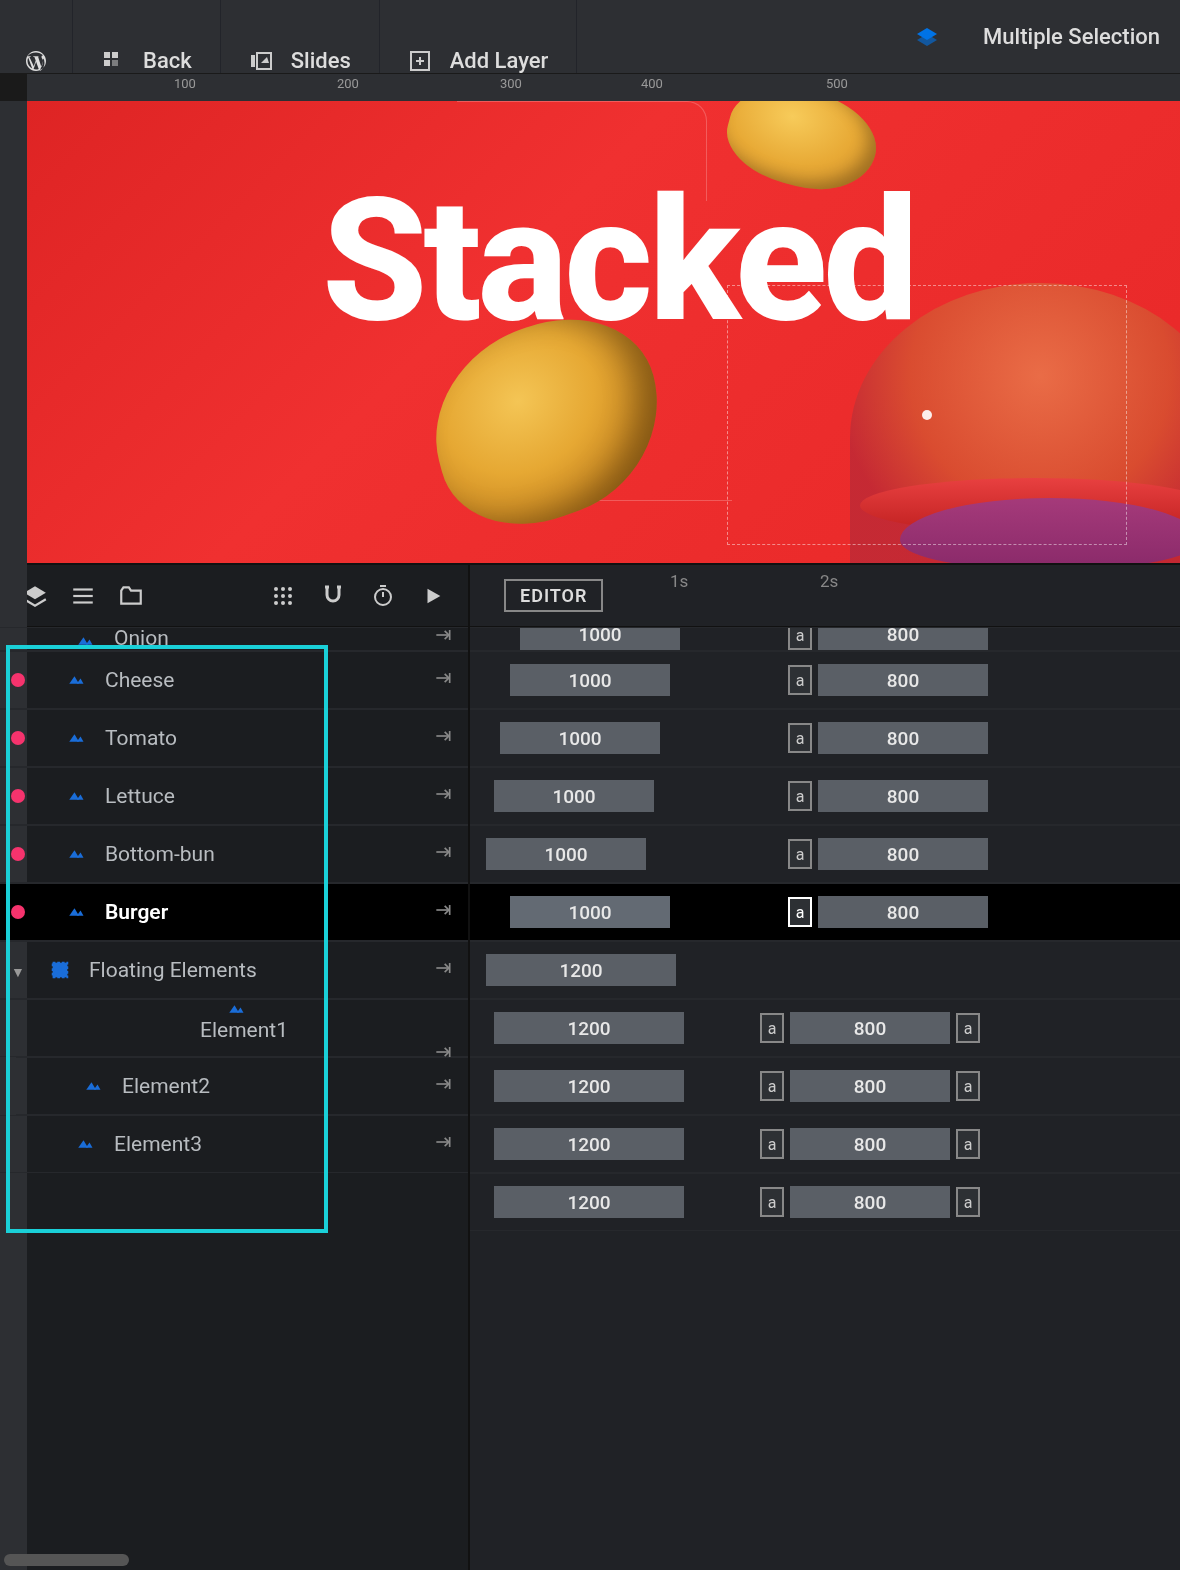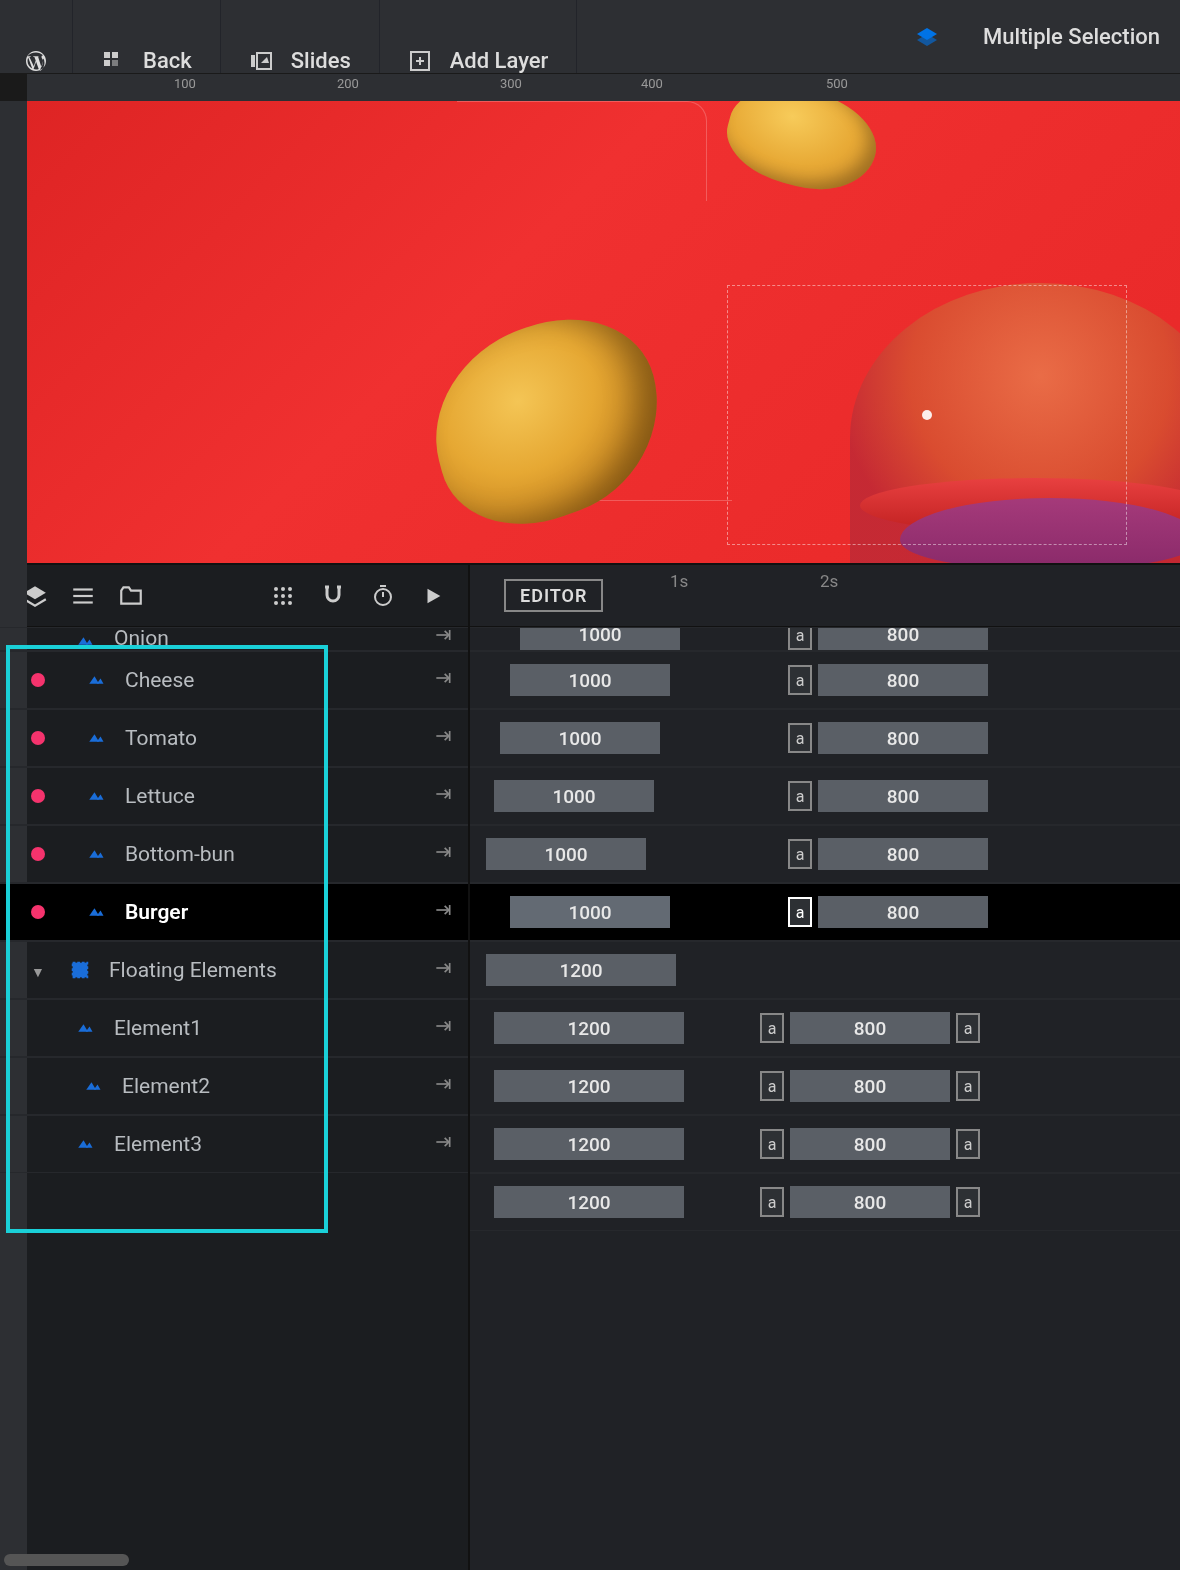--- a/index.html
+++ b/index.html
@@ -165,21 +165,21 @@
   width: 322px;
   height: 588px;
   border: 4px solid #1ad0d8;
   pointer-events: none;
   z-index: 10;
 }
 .layer-row {
   height: 58px;
   display: flex;
   align-items: center;
-  padding-left: 31px;
+  padding-left: 11px;
   border-bottom: 1px solid #26282c;
   border-top: 1px solid #26282c;
   position: relative;
   font-size: 21px;
   color: #b8bcc0;
   cursor: pointer;
 }
 .layer-row.partial { height: 24px; overflow: hidden; align-items: flex-end; padding-bottom: 0; }
 .layer-row.selected { background: #000; color: #fff; font-weight: 600; }
 .pink-dot { width: 14px; height: 14px; background: #f5336d; border-radius: 50%; margin-right: 38px; }
@@ -337,20 +337,21 @@
       <span>4</span>
       <span>0</span>
       <span>0</span>
     </div>
 </div>
 
 <div class="canvas-wrap">
   <div class="canvas">
     <div class="guide-line" style="left:430px; top:0; width:250px; height:100px; border-radius: 0 20px 0 0; border-left:none; border-bottom:none"></div>
     <div class="guide-line" style="left:475px; top:280px; width:230px; height:120px; border-radius: 0 0 0 20px; border-right:none; border-top:none"></div>
+    <div class="canvas-text">Stacked</div>
     <div class="chip chip2"></div>
     <div class="chip chip1"></div>
     <div class="burger-hint"></div>
     <div class="tomato-hint"></div>
     <div class="onion-hint"></div>
     <div class="sel-box">
       <div class="sel-handle"></div>
     </div>
   </div>
 </div>
@@ -511,36 +512,36 @@
               <text x="12" y="16" font-size="11" fill="#1a6dd8" text-anchor="middle" stroke="none">A</text>
             </svg>
           </div>
           <span>Floating Elements</span>
           <div class="arrow-end"><svg viewBox="0 0 24 24" width="26" height="20" fill="none" stroke="#888" stroke-width="2">
               <line x1="4" y1="12" x2="18" y2="12"></line>
               <polyline points="14,7 19,12 14,17"></polyline>
               <line x1="20" y1="6" x2="20" y2="18"></line>
             </svg></div>
         </div>
-        <div class="layer-row" style="padding-left: 20px;">
+        <div class="layer-row" style="padding-left: 20px; flex-direction: column;">
           <div class="no-dot"></div>
           <div class="layer-icon">
             <svg viewBox="0 0 24 24" width="26" height="18">
               <polygon points="3,17 10,7 16,17" fill="#1a6dd8"></polygon>
               <polygon points="13,17 18,10 22,17" fill="#1a6dd8"></polygon>
             </svg>
           </div>
           <span>Element1</span>
           <div class="arrow-end"><svg viewBox="0 0 24 24" width="26" height="20" fill="none" stroke="#888" stroke-width="2">
               <line x1="4" y1="12" x2="18" y2="12"></line>
               <polyline points="14,7 19,12 14,17"></polyline>
               <line x1="20" y1="6" x2="20" y2="18"></line>
             </svg></div>
         </div>
-        <div class="layer-row" style="padding-left: 28px;">
+        <div class="layer-row" style="padding-left: 12px; margin-left: 16px;">
           <div class="no-dot"></div>
           <div class="layer-icon">
             <svg viewBox="0 0 24 24" width="26" height="18">
               <polygon points="3,17 10,7 16,17" fill="#1a6dd8"></polygon>
               <polygon points="13,17 18,10 22,17" fill="#1a6dd8"></polygon>
             </svg>
           </div>
           <span>Element2</span>
           <div class="arrow-end"><svg viewBox="0 0 24 24" width="26" height="20" fill="none" stroke="#888" stroke-width="2">
               <line x1="4" y1="12" x2="18" y2="12"></line>

